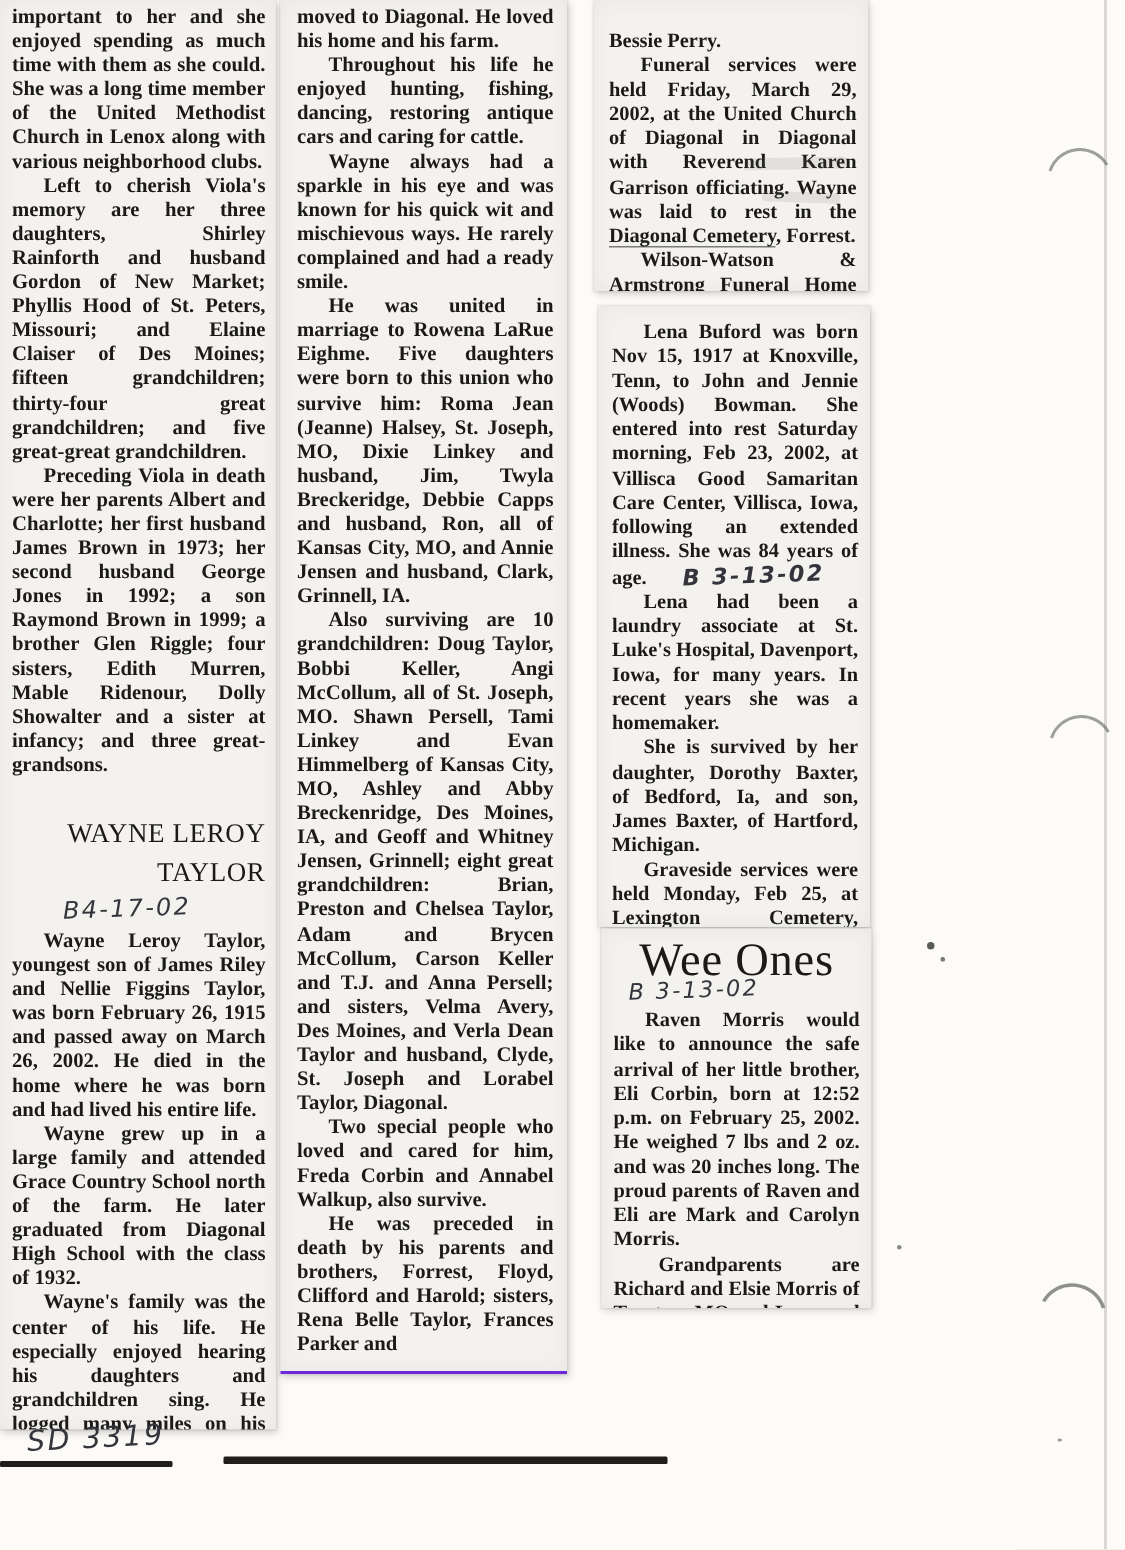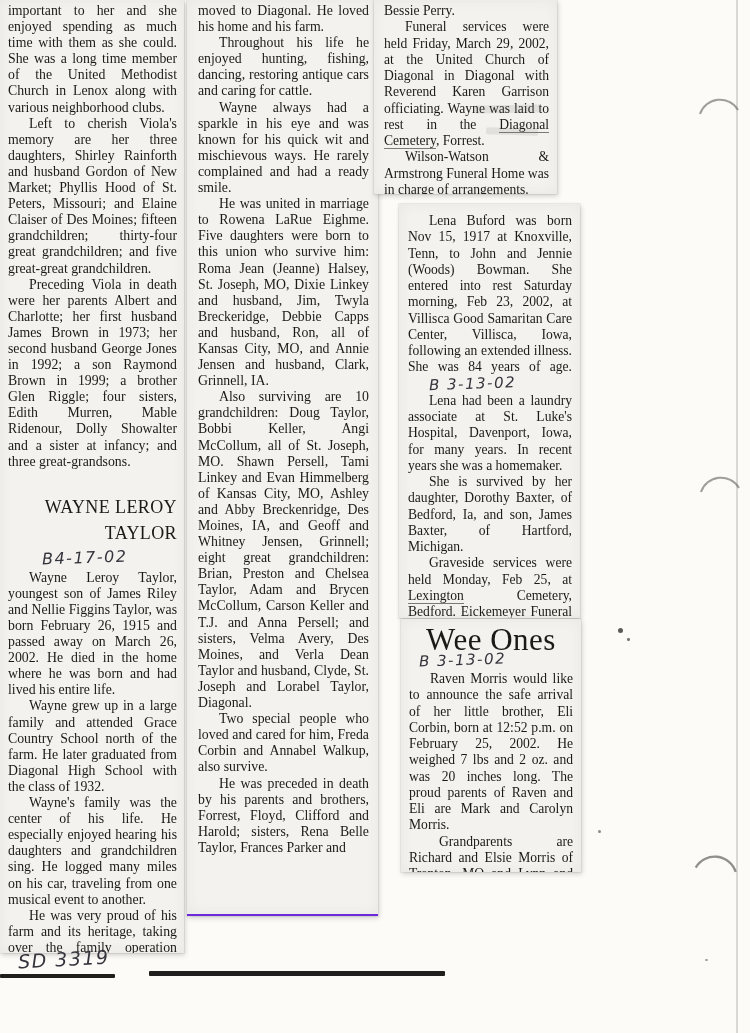--- a/index.html
+++ b/index.html
@@ -5,21 +5,21 @@
   html,body{margin:0;padding:0;background:#e9e8e4;}
   .scan{
     position:relative;width:750px;height:1033px;margin:0 auto;
     background:#fcfbf8;overflow:hidden;
     font-family:"Liberation Serif", serif;color:#1b1a18;
   }
   .clip{
     position:absolute;background:#f3f2ee;box-sizing:border-box;overflow:hidden;
     box-shadow:0 0 0 1px rgba(0,0,0,0.05), 1px 2px 5px rgba(0,0,0,0.18), inset 0 0 14px rgba(80,75,60,0.06);
   }
-  .clip p{margin:0;text-align:justify;font-size:13.8px;line-height:16.1px;}
+  .clip p{margin:0;text-align:justify;font-size:13.8px;line-height:16.1px;font-weight:bold;}
   .clip p.ind{text-indent:21px;}
   .rt p{font-size:13.6px;line-height:16.25px;}
   .heading{
     text-align:right;font-size:18px;letter-spacing:0.4px;line-height:26px;
     margin-top:24px;font-weight:400;
   }
   .hand{
     font-family:"DejaVu Sans", sans-serif;font-style:italic;color:#34343c;
     letter-spacing:1.5px;white-space:nowrap;
   }
@@ -59,21 +59,21 @@
   <div class="clip" style="left:187px;top:0;width:191px;height:916px;padding:3px 9px 0 11px;border-bottom:2px solid #6d28d9;">
     <p>moved to Diagonal.  He loved his home and his farm.</p>
     <p class="ind">Throughout his life he enjoyed hunting, fishing, dancing, restoring antique cars and caring for cattle.</p>
     <p class="ind">Wayne always had a sparkle in his eye and was known for his quick wit and mischievous ways.  He rarely complained and had a ready smile.</p>
     <p class="ind">He was united in marriage to Rowena LaRue Eighme. Five daughters were born to this union who survive him: Roma Jean (Jeanne) Halsey, St. Joseph, MO, Dixie Linkey and husband, Jim, Twyla Breckeridge, Debbie Capps and husband, Ron, all of Kansas City, MO, and Annie Jensen and husband, Clark, Grinnell, IA.</p>
     <p class="ind">Also surviving are 10 grandchildren: Doug Taylor, Bobbi Keller, Angi McCollum, all of St. Joseph, MO. Shawn Persell, Tami Linkey and Evan Himmelberg of Kansas City, MO, Ashley and Abby Breckenridge, Des Moines, IA, and Geoff and Whitney Jensen, Grinnell; eight great grandchildren: Brian, Preston and Chelsea Taylor, Adam and Brycen McCollum, Carson Keller and T.J. and Anna Persell; and sisters, Velma Avery, Des Moines, and Verla Dean Taylor and husband, Clyde, St. Joseph and Lorabel Taylor, Diagonal.</p>
     <p class="ind">Two special people who loved and cared for him, Freda Corbin and Annabel Walkup, also survive.</p>
     <p class="ind">He was preceded in death by his parents and brothers, Forrest, Floyd, Clifford and Harold; sisters, Rena Belle Taylor, Frances Parker and</p>
   </div>
 
-  <div class="clip rt" style="left:374px;top:0;width:183px;height:194px;padding:3px 8px 0 10px;">
+  <div class="clip rt" style="left:396px;top:0;width:183px;height:194px;padding:19px 8px 0 10px;">
     <p>Bessie Perry.</p>
     <p class="ind"><span>Funeral services were held Friday, March 29, 2002, at the United Church of Diagonal in Diagonal with Reverend Karen Garrison officiating.  Wayne was laid to rest in the </span><span class="underl">Diagonal Cemetery</span><span>, Forrest.</span></p>
     <p class="ind">Wilson-Watson &amp; Armstrong Funeral Home was in charge of arrangements.</p>
     <div class="bleed" style="left:100px;top:105px;width:68px;height:8px;transform:rotate(-1deg);"></div>
     <div class="bleed" style="left:112px;top:128px;width:52px;height:7px;transform:rotate(2deg);"></div>
   </div>
 
   <div class="clip rt" style="left:399px;top:204px;width:181px;height:414px;padding:9px 8px 0 9px;">
     <p class="ind"><span>Lena Buford was born Nov 15, 1917 at Knoxville, Tenn, to John and Jennie (Woods) Bowman. She entered into rest Saturday morning, Feb 23, 2002, at Villisca Good Samaritan Care Center, Villisca, Iowa, following an extended illness. She was 84 years of age. </span><span class="hand hand-block" style="font-size:15px;">B 3-13-02</span></p>
     <p class="ind">Lena had been a laundry associate at St. Luke's Hospital, Davenport, Iowa, for many years. In recent years she was a homemaker.</p>

